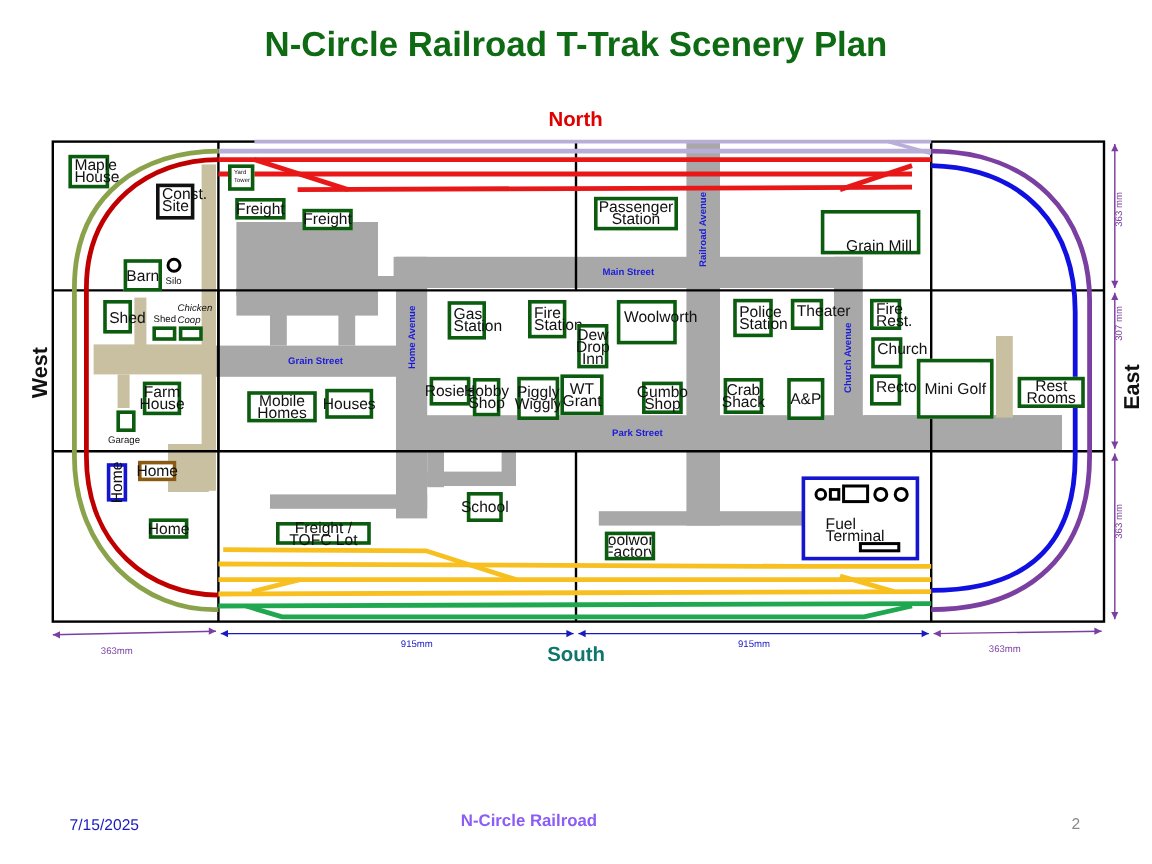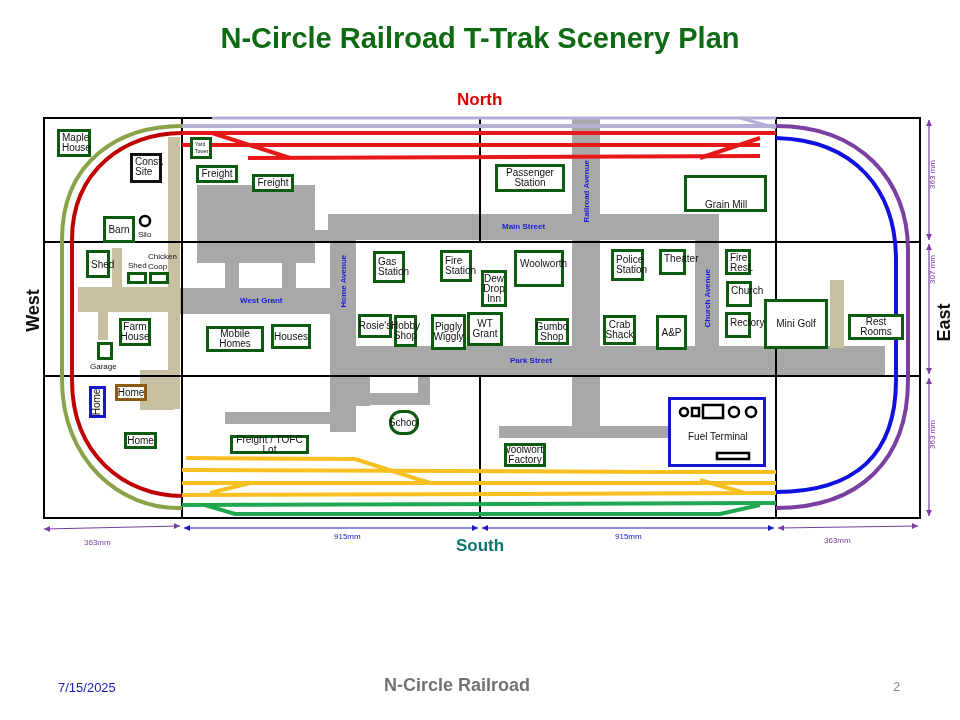--- a/index.html
+++ b/index.html
@@ -1,20 +1,20 @@
 <!DOCTYPE html>
 <html><head>
 <meta charset="utf-8">
 <style>
   html,body{margin:0;padding:0;background:#fff;}
   body{width:960px;height:720px;position:relative;overflow:hidden;font-family:"Liberation Sans",sans-serif;}
   .title{position:absolute;left:0;width:960px;top:22px;text-align:center;font-size:29px;font-weight:bold;color:#0f6b13;font-family:"Liberation Sans",sans-serif;}
   .dir{position:absolute;font-weight:bold;font-family:"Liberation Sans",sans-serif;}
   #plan{position:absolute;left:0;top:0;width:960px;height:720px;}
-  .bldg{position:absolute;border:3px solid #0b5c0f;background:#fff;box-sizing:border-box;font-size:10px;line-height:10px;color:#111;font-family:"Liberation Sans",sans-serif;padding:1px 2px;}
+  .bldg{position:absolute;border:3px solid #0b5c0f;background:#fff;box-sizing:border-box;font-size:13px;line-height:10px;color:#111;font-family:"Liberation Sans",sans-serif;padding:1px 2px;}
   .bldg.black{border-color:#111;}
   .bldg.blue{border-color:#1515d0;}
   .bldg.brown{border-color:#8a5a12;}
   .bldg.c{display:flex;align-items:center;justify-content:center;text-align:center;}
   .street{position:absolute;font-size:8px;font-weight:bold;color:#1c1cd8;font-family:"Liberation Sans",sans-serif;white-space:nowrap;}
   .vtext{position:absolute;font-size:8px;font-weight:bold;color:#1c1cd8;transform:rotate(-90deg);transform-origin:center;white-space:nowrap;font-family:"Liberation Sans",sans-serif;}
   .lbl{position:absolute;font-size:8px;color:#111;font-family:"Liberation Sans",sans-serif;white-space:nowrap;}
   .dim{position:absolute;font-size:8px;font-family:"Liberation Sans",sans-serif;white-space:nowrap;}
   .footer{position:absolute;top:676px;font-family:"Liberation Sans",sans-serif;}
 </style>
@@ -137,40 +137,40 @@
     <polygon points="929,516 926,510 932,510" fill="#7a3fa0"></polygon>
   </g>
 </svg>
 
 <div class="dir" style="left:457px;top:90px;font-size:17px;color:#e00000;">North</div>
 <div class="dir" style="left:456px;top:536px;font-size:17px;color:#0f766e;">South</div>
 <div class="dir" style="left:12px;top:300px;font-size:18px;color:#111;transform:rotate(-90deg);">West</div>
 <div class="dir" style="left:925px;top:312px;font-size:18px;color:#111;transform:rotate(-90deg);">East</div>
 
 <div class="street" style="left:502px;top:222px;">Main Street</div>
-<div class="street" style="left:240px;top:296px;">West Grant</div>
+<div class="street" style="left:240px;top:296px;">Grain Street</div>
 <div class="street" style="left:510px;top:356px;">Park Street</div>
 <div class="vtext" style="left:318px;top:278px;width:50px;">Home Avenue</div>
 <div class="vtext" style="left:556px;top:188px;width:60px;">Railroad Avenue</div>
 <div class="vtext" style="left:678px;top:294px;width:58px;">Church Avenue</div>
 
 <div class="bldg" style="left:57px;top:129px;width:33px;height:28px;width:34px;">Maple House</div>
 <div class="bldg black" style="left:130px;top:153px;width:32px;height:30px;">Const. Site</div>
 <div class="bldg c" style="left:103px;top:216px;width:32px;height:27px;">Barn</div>
 <div class="lbl" style="left:138px;top:230px;">Silo</div>
 <div class="bldg" style="left:190px;top:137px;width:22px;height:22px;font-size:5px;line-height:7px;">Yard Tower</div>
 <div class="bldg c" style="left:196px;top:165px;width:42px;height:18px;">Freight</div>
 <div class="bldg c" style="left:252px;top:174px;width:42px;height:18px;">Freight</div>
 <div class="bldg c" style="left:495px;top:164px;width:70px;height:28px;">Passenger Station</div>
 <div class="bldg" style="left:684px;top:175px;width:83px;height:37px;padding-top:22px;padding-left:18px;">Grain Mill</div>
 
 <div class="bldg" style="left:86px;top:250px;width:24px;height:28px;padding-top:7px;">Shed</div>
 <div class="lbl" style="left:128px;top:261px;">Shed</div>
 <div class="bldg" style="left:127px;top:272px;width:20px;height:12px;"></div>
-<div class="lbl" style="left:148px;top:252px;line-height:10px;white-space:normal;width:34px;">Chicken Coop</div>
+<div class="lbl" style="left:148px;top:252px;line-height:10px;white-space:normal;width:34px;font-style:italic;">Chicken Coop</div>
 <div class="bldg" style="left:149px;top:272px;width:20px;height:12px;"></div>
 <div class="bldg c" style="left:119px;top:318px;width:32px;height:28px;">Farm House</div>
 <div class="bldg" style="left:97px;top:342px;width:16px;height:18px;"></div>
 <div class="lbl" style="left:90px;top:362px;">Garage</div>
 
 <div class="bldg c" style="left:206px;top:326px;width:58px;height:26px;">Mobile Homes</div>
 <div class="bldg c" style="left:271px;top:324px;width:40px;height:25px;">Houses</div>
 
 <div class="bldg" style="left:373px;top:251px;width:32px;height:32px;padding-top:3px;">Gas Station</div>
 <div class="bldg" style="left:440px;top:250px;width:32px;height:32px;padding-top:3px;">Fire Station</div>
@@ -192,27 +192,27 @@
 <div class="bldg c" style="left:603px;top:315px;width:33px;height:30px;">Crab Shack</div>
 <div class="bldg c" style="left:656px;top:315px;width:31px;height:35px;">A&amp;P</div>
 
 <div class="bldg blue c" style="left:89px;top:386px;width:17px;height:32px;">
   <span style="display:inline-block;transform:rotate(-90deg);">Home</span>
 </div>
 <div class="bldg brown c" style="left:115px;top:384px;width:32px;height:17px;">Home</div>
 <div class="bldg c" style="left:124px;top:432px;width:33px;height:17px;">Home</div>
 
 <div class="bldg c" style="left:230px;top:435px;width:79px;height:19px;">Freight / TOFC Lot</div>
-<div class="bldg c" style="left:389px;top:410px;width:30px;height:25px;border-radius:12px;">School</div>
+<div class="bldg c" style="left:389px;top:410px;width:30px;height:25px;">School</div>
 <div class="bldg c" style="left:504px;top:443px;width:42px;height:24px;overflow:hidden;">Woolworth Factory</div>
 <div class="bldg blue" style="left:668px;top:397px;width:98px;height:70px;background:transparent;padding-top:32px;padding-left:17px;">Fuel Terminal</div>
 
 <div class="dim" style="left:84px;top:538px;color:#7a3fa0;">363mm</div>
 <div class="dim" style="left:334px;top:532px;color:#1a1ac0;">915mm</div>
 <div class="dim" style="left:615px;top:532px;color:#1a1ac0;">915mm</div>
 <div class="dim" style="left:824px;top:536px;color:#7a3fa0;">363mm</div>
 <div class="dim" style="left:918px;top:170px;color:#7a3fa0;transform:rotate(-90deg);">363 mm</div>
 <div class="dim" style="left:918px;top:265px;color:#7a3fa0;transform:rotate(-90deg);">307 mm</div>
 <div class="dim" style="left:918px;top:430px;color:#7a3fa0;transform:rotate(-90deg);">363 mm</div>
 
 <div class="footer" style="left:58px;top:680px;font-size:13px;color:#1a1ac0;">7/15/2025</div>
-<div class="footer" style="left:384px;top:675px;font-size:18px;font-weight:bold;color:#737373;">N-Circle Railroad</div>
+<div class="footer" style="left:384px;top:675px;font-size:14px;font-weight:bold;color:#8b5cf6;">N-Circle Railroad</div>
 <div class="footer" style="left:893px;top:679px;font-size:13px;color:#8a8a8a;">2</div>
 
 </body></html>

